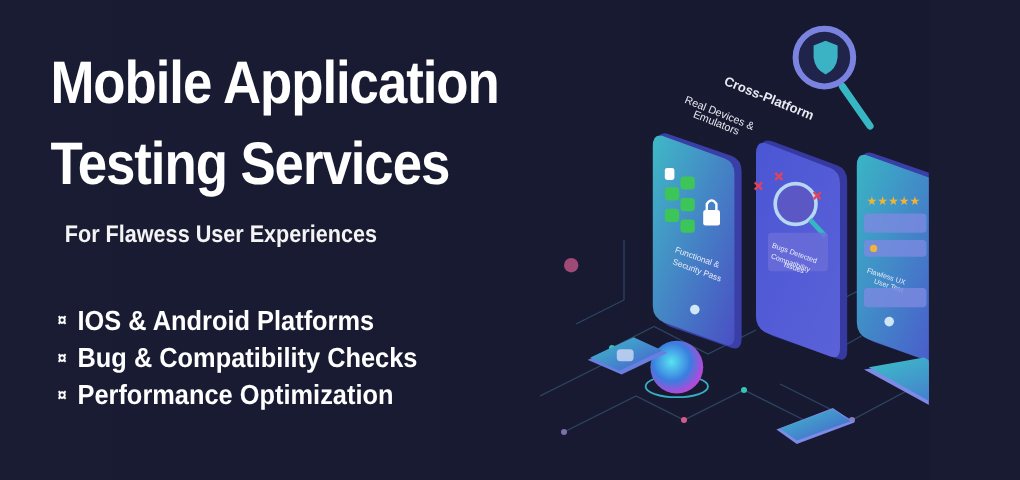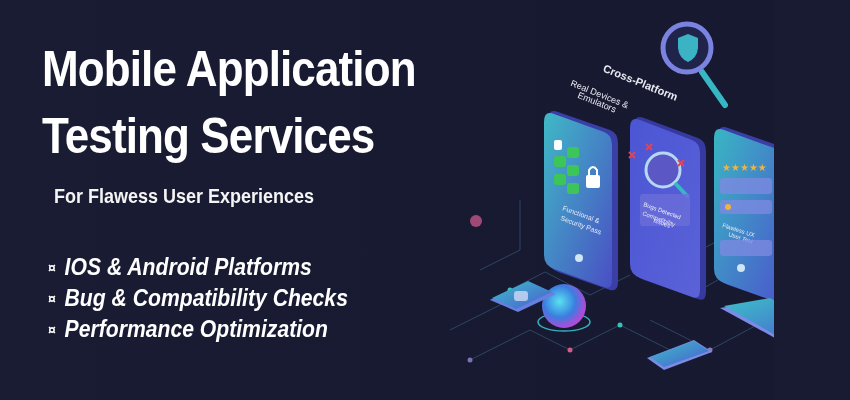--- a/index.html
+++ b/index.html
@@ -2,21 +2,21 @@
 <html><head>
 <meta charset="utf-8">
 <style>
   html, body { margin:0; padding:0; }
   body { width:850px; height:400px; overflow:hidden; background:#191b33; position:relative; font-family:"Liberation Sans", sans-serif; }
   .banner { position:absolute; left:0; top:0; width:774px; height:400px; background:linear-gradient(90deg,#1a1c34 0%,#181a31 55%,#171930 100%); overflow:hidden; }
   .title { position:absolute; left:42px; color:#fff; font-family:"Liberation Sans", sans-serif; font-weight:bold; font-size:50px; letter-spacing:-1px; transform:scaleX(0.88); transform-origin:left top; line-height:1; white-space:nowrap; }
   .t1 { top:44px; }
   .t2 { top:111px; }
   .subtitle { position:absolute; left:54px; top:185px; color:#f4f4f4; font-size:20px; font-weight:bold; transform:scaleX(0.9); transform-origin:left top; white-space:nowrap; }
-  .bullets { position:absolute; left:48px; top:252px; margin:0; padding:0; list-style:none;font-style:italic; }
+  .bullets { position:absolute; left:48px; top:252px; margin:0; padding:0; list-style:none; }
   .bullets li { color:#fff; font-size:23px; font-weight:bold; height:31px; line-height:31px; white-space:nowrap; transform:scaleX(0.92); transform-origin:left center; }
   .bullets .mark { display:inline-block; width:18px; font-size:15px; vertical-align:top; }
   .art { position:absolute; left:450px; top:0; width:400px; height:400px; }
   .lbl { position:absolute; color:#e8eaf2; font-size:11px; font-weight:bold; white-space:nowrap; }
 </style>
 </head>
 <body>
 
 <div class="banner">
 

